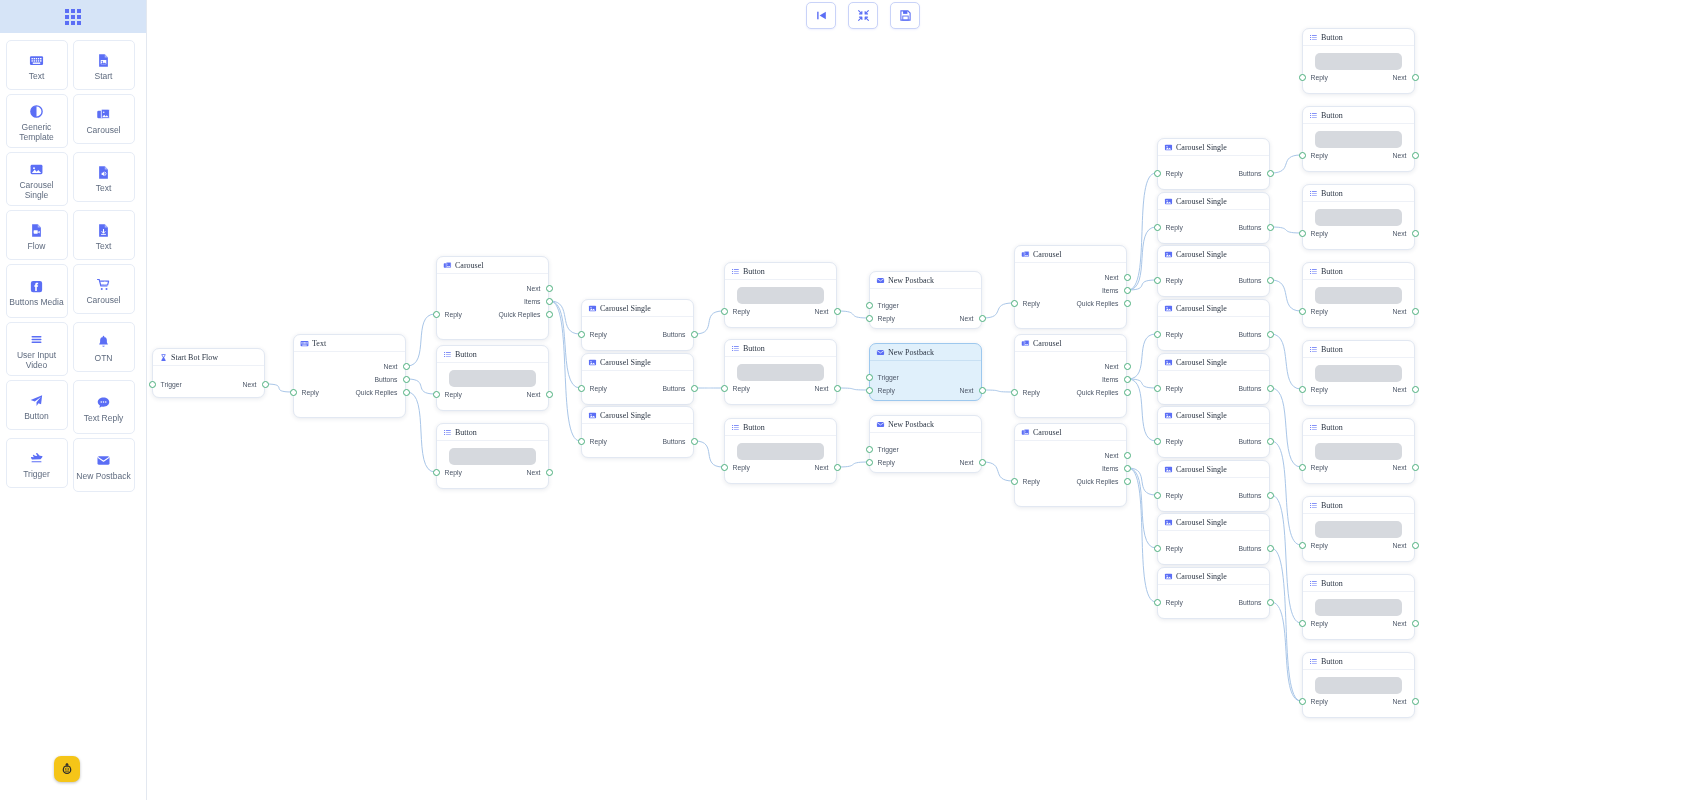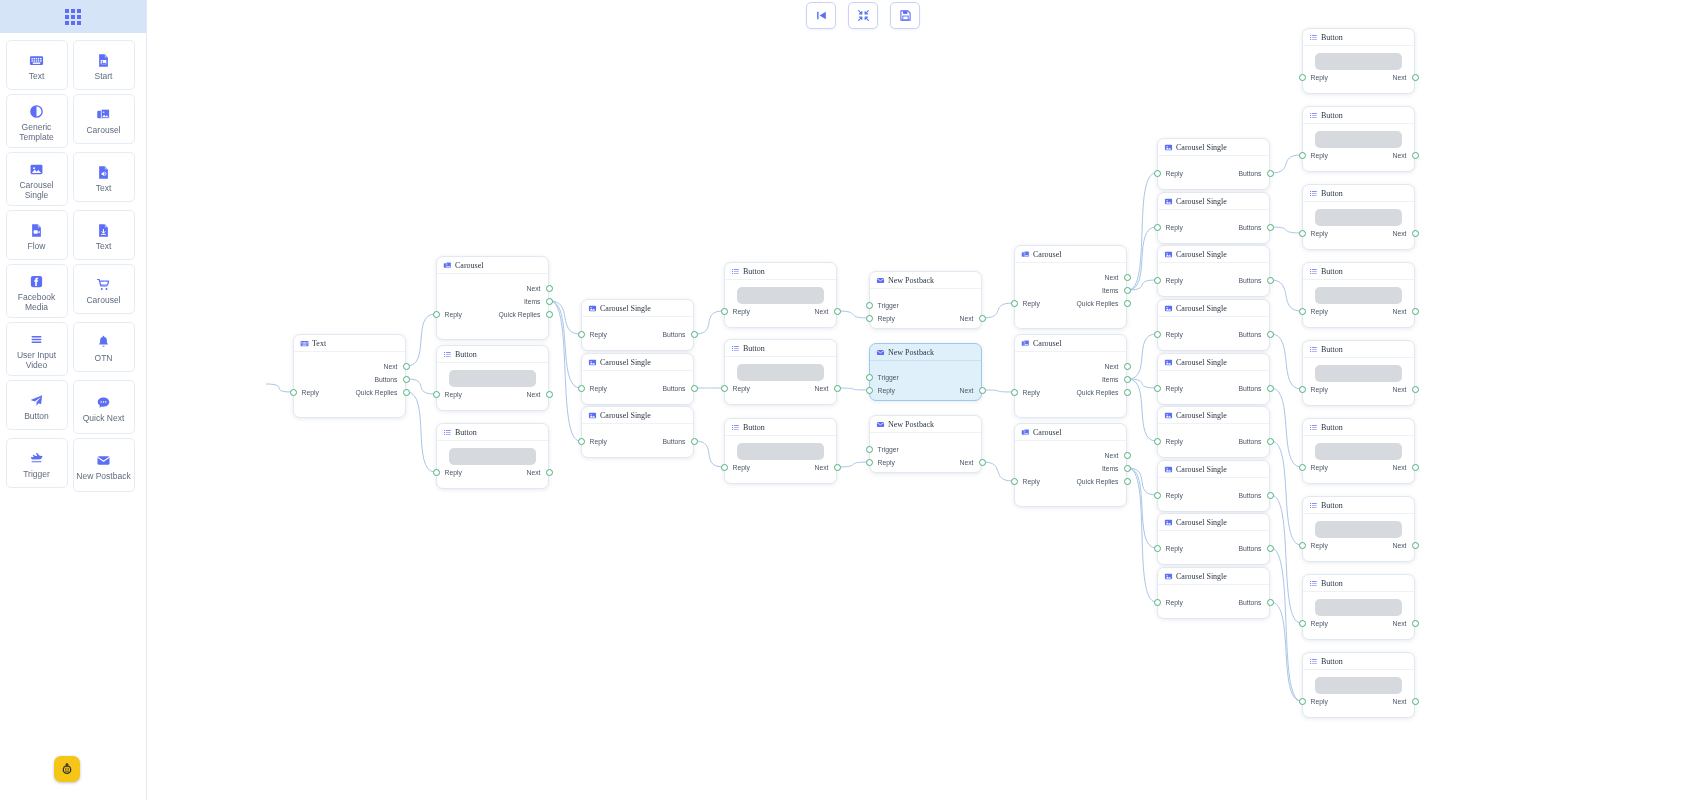--- a/index.html
+++ b/index.html
@@ -268,21 +268,21 @@
           </div>
           <div class="pal-label">Text</div>
         </div>
         <div class="pal-item tall">
           <div class="pal-icon">
             <svg width="15" height="15" viewBox="0 0 24 24">
               <rect x="3" y="3" width="18" height="18" rx="3.5" fill="#5b6ef5"></rect>
               <path d="M14.4 12.2h-1.9V19h-2.6v-6.8H8.5V10h1.4V8.8c0-1.7.8-2.8 2.9-2.8h1.8v2.2h-1.1c-.8 0-.9.3-.9.9V10h2l-.2 2.2z" fill="#fff"></path>
             </svg>
           </div>
-          <div class="pal-label">Facebook Media</div>
+          <div class="pal-label">Buttons Media</div>
         </div>
         <div class="pal-item">
           <div class="pal-icon">
             <svg width="15" height="15" viewBox="0 0 24 24">
               <path d="M2.5 4h2.6l2.7 10.4h9.6" stroke="#5b6ef5" stroke-width="1.9" fill="none" stroke-linecap="round" stroke-linejoin="round"></path>
               <path d="M6.6 6.6h13.6l-1.6 6.2H8.2" stroke="#5b6ef5" stroke-width="1.9" fill="none" stroke-linejoin="round"></path>
               <circle cx="9.2" cy="19" r="1.6" fill="#5b6ef5"></circle>
               <circle cx="16.8" cy="19" r="1.6" fill="#5b6ef5"></circle>
               <path d="M14.2 7.8v3.4M12.5 9.5h3.4" stroke="#fff" stroke-width="1.4" stroke-linecap="round"></path>
             </svg>
@@ -319,21 +319,21 @@
         </div>
         <div class="pal-item tall">
           <div class="pal-icon">
             <svg width="15" height="15" viewBox="0 0 24 24">
               <path d="M12 4C6.9 4 2.8 7.2 2.8 11.2c0 2.3 1.4 4.4 3.5 5.7L5.4 20.4l3.9-2a11.6 11.6 0 002.7.3c5.1 0 9.2-3.2 9.2-7.5S17.1 4 12 4z" fill="#5b6ef5"></path>
               <circle cx="8.4" cy="11.2" r="1.25" fill="#fff"></circle>
               <circle cx="12" cy="11.2" r="1.25" fill="#fff"></circle>
               <circle cx="15.6" cy="11.2" r="1.25" fill="#fff"></circle>
             </svg>
           </div>
-          <div class="pal-label">Quick Next</div>
+          <div class="pal-label">Text Reply</div>
         </div>
         <div class="pal-item">
           <div class="pal-icon">
             <svg width="15" height="15" viewBox="0 0 24 24">
               <path d="M21.4 9.6c.3-.7-.1-1.5-.9-1.6l-3.4-.4-4.1-4.3-1.9.3 2.1 4.5-3.8-.4L7.6 5.9 6 6.2l1.7 3.6-3.2-.3c-.9-.1-1.6.8-1.2 1.6l1.4 2.6 13.9-.6 2.8-3.5z" fill="#5b6ef5"></path>
               <rect x="4" y="16.2" width="16" height="1.9" rx=".9" fill="#5b6ef5"></rect>
             </svg>
           </div>
           <div class="pal-label">Trigger</div>
         </div>
@@ -414,20 +414,40 @@
         <path d="M 1124 173 C 1148 173, 1130 155, 1154 155" fill="none" stroke="#a9c6e8" stroke-width="1"></path>
         <path d="M 1124 227 C 1148 227, 1130 233, 1154 233" fill="none" stroke="#a9c6e8" stroke-width="1"></path>
         <path d="M 1124 280 C 1148 280, 1130 311, 1154 311" fill="none" stroke="#a9c6e8" stroke-width="1"></path>
         <path d="M 1124 334 C 1148 334, 1130 389, 1154 389" fill="none" stroke="#a9c6e8" stroke-width="1"></path>
         <path d="M 1124 388 C 1148 388, 1130 467, 1154 467" fill="none" stroke="#a9c6e8" stroke-width="1"></path>
         <path d="M 1124 441 C 1148 441, 1130 545, 1154 545" fill="none" stroke="#a9c6e8" stroke-width="1"></path>
         <path d="M 1124 495 C 1148 495, 1130 623, 1154 623" fill="none" stroke="#a9c6e8" stroke-width="1"></path>
         <path d="M 1124 548 C 1148 548, 1130 701, 1154 701" fill="none" stroke="#a9c6e8" stroke-width="1"></path>
         <path d="M 1124 602 C 1148 602, 1130 701, 1154 701" fill="none" stroke="#a9c6e8" stroke-width="1"></path>
       </svg>
+  <div class="node" id="n-start" style="left: 5px; top: 348px; width: 113px; height: 50px;">
+        <div class="node-head">
+          <span class="nh-icon">
+            <svg width="9" height="9" viewBox="0 0 24 24">
+              <path d="M6.5 3h11v2.2l-4 6.8 4 6.8V21h-11v-2.2l4-6.8-4-6.8z" fill="#5b6ef5"></path>
+              <path d="M8.6 5.2h6.8l-3.4 5.4z" fill="#fff"></path>
+            </svg>
+          </span>
+          <span class="node-title">Start Bot Flow</span>
+        </div>
+        <div class="node-body"></div>
+        <div class="port-row left" style="top: 32px;">
+          <span class="dot"></span>
+          <span class="plabel">Trigger</span>
+        </div>
+        <div class="port-row right" style="top: 32px;">
+          <span class="dot"></span>
+          <span class="plabel">Next</span>
+        </div>
+      </div>
       <div class="node" id="n-text" style="left: 146px; top: 334px; width: 113px; height: 84px;">
         <div class="node-head">
           <span class="nh-icon">
             <svg width="9" height="9" viewBox="0 0 24 24">
               <rect x="1.5" y="5" width="21" height="14" rx="2" fill="#5b6ef5"></rect>
               <g fill="#fff">
                 <rect x="4" y="8" width="2.2" height="2.2"></rect>
                 <rect x="7.4" y="8" width="2.2" height="2.2"></rect>
                 <rect x="10.8" y="8" width="2.2" height="2.2"></rect>
                 <rect x="14.2" y="8" width="2.2" height="2.2"></rect>

